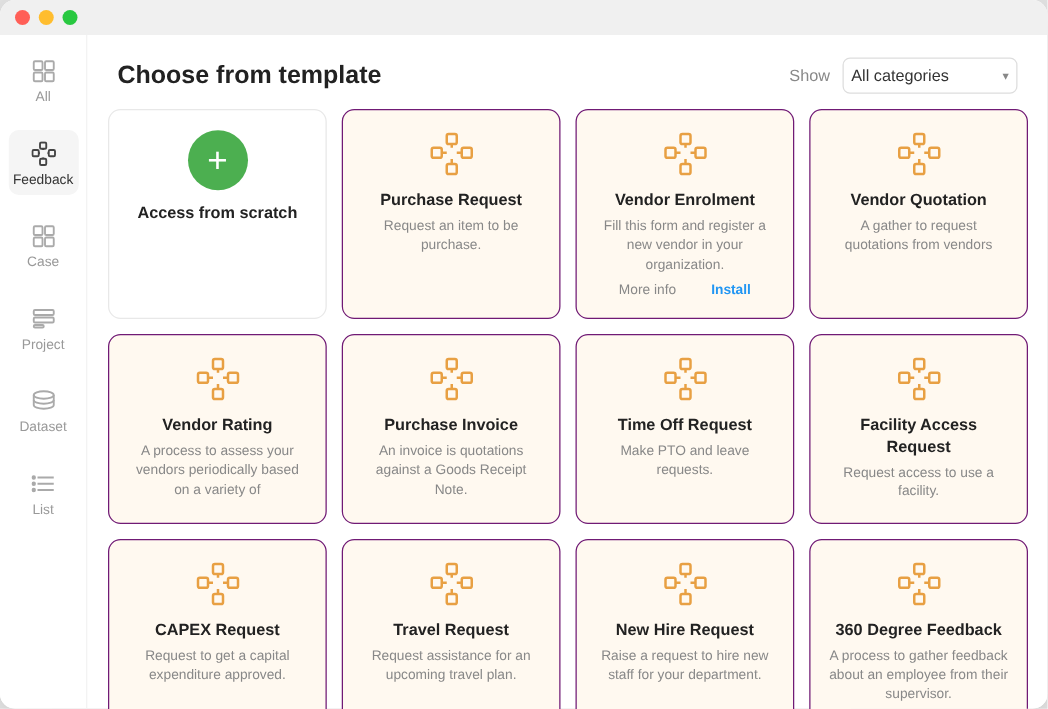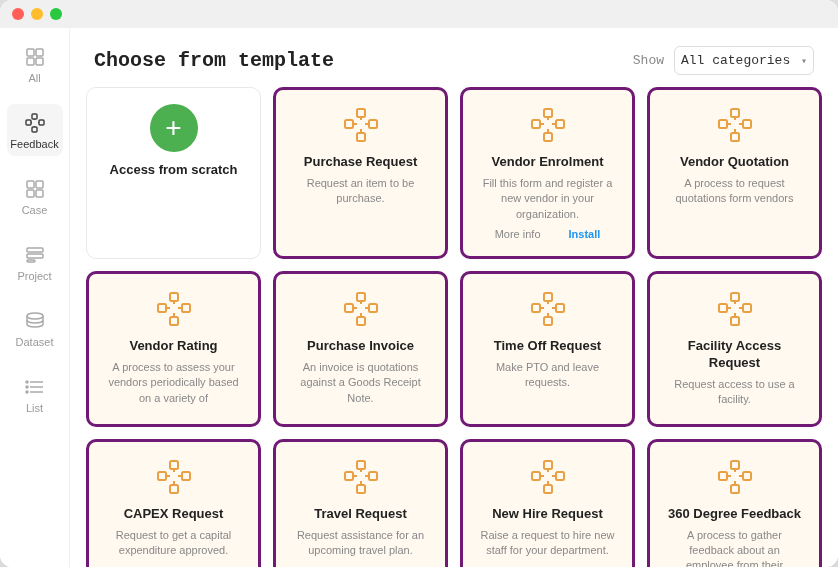--- a/index.html
+++ b/index.html
@@ -88,21 +88,20 @@
       flex-direction: column;
       background: #fff;
       overflow: hidden;
     }
     .main-header {
       display: flex;
       align-items: center;
       justify-content: space-between;
       padding: 18px 24px 12px;
       flex-shrink: 0;
-      font-family: Liberation Mono, monospace;
     }
     .main-title {
       font-size: 20px;
       font-weight: 600;
       color: #222;
     }
     .header-right {
       display: flex;
       align-items: center;
       gap: 10px;
@@ -153,21 +152,21 @@
       min-height: 130px;
       cursor: pointer;
       transition: box-shadow 0.15s;
     }
     .card.scratch {
       background: #fff;
       border: 1px solid #e8e8e8;
     }
     .card.template {
       background: #fff9f0;
-      border: 3px solid #701a75;
+      border: 1px solid #701a75;
     }
     .card-icon-area {
       margin-bottom: 10px;
       display: flex;
       align-items: center;
       justify-content: center;
     }
     .scratch-btn {
       width: 48px;
       height: 48px;
@@ -385,21 +384,21 @@
                   <rect x="26" y="13" width="8" height="8" rx="1.5"></rect>
                   <rect x="14" y="26" width="8" height="8" rx="1.5"></rect>
                   <line x1="10" y1="17" x2="14" y2="17"></line>
                   <line x1="22" y1="17" x2="26" y2="17"></line>
                   <line x1="18" y1="10" x2="18" y2="13"></line>
                   <line x1="18" y1="22" x2="18" y2="26"></line>
                 </svg>
               </div>
             </div>
             <div class="card-title">Vendor Quotation</div>
-            <div class="card-desc">A process to request quotations form vendors</div>
+            <div class="card-desc">A gather to request quotations from vendors</div>
           </div>
 
           <div class="card template">
             <div class="card-icon-area">
               <div class="process-icon">
                 <svg viewBox="0 0 36 36" fill="none" stroke="#e8a043" stroke-width="2">
                   <rect x="2" y="13" width="8" height="8" rx="1.5"></rect>
                   <rect x="14" y="2" width="8" height="8" rx="1.5"></rect>
                   <rect x="26" y="13" width="8" height="8" rx="1.5"></rect>
                   <rect x="14" y="26" width="8" height="8" rx="1.5"></rect>

